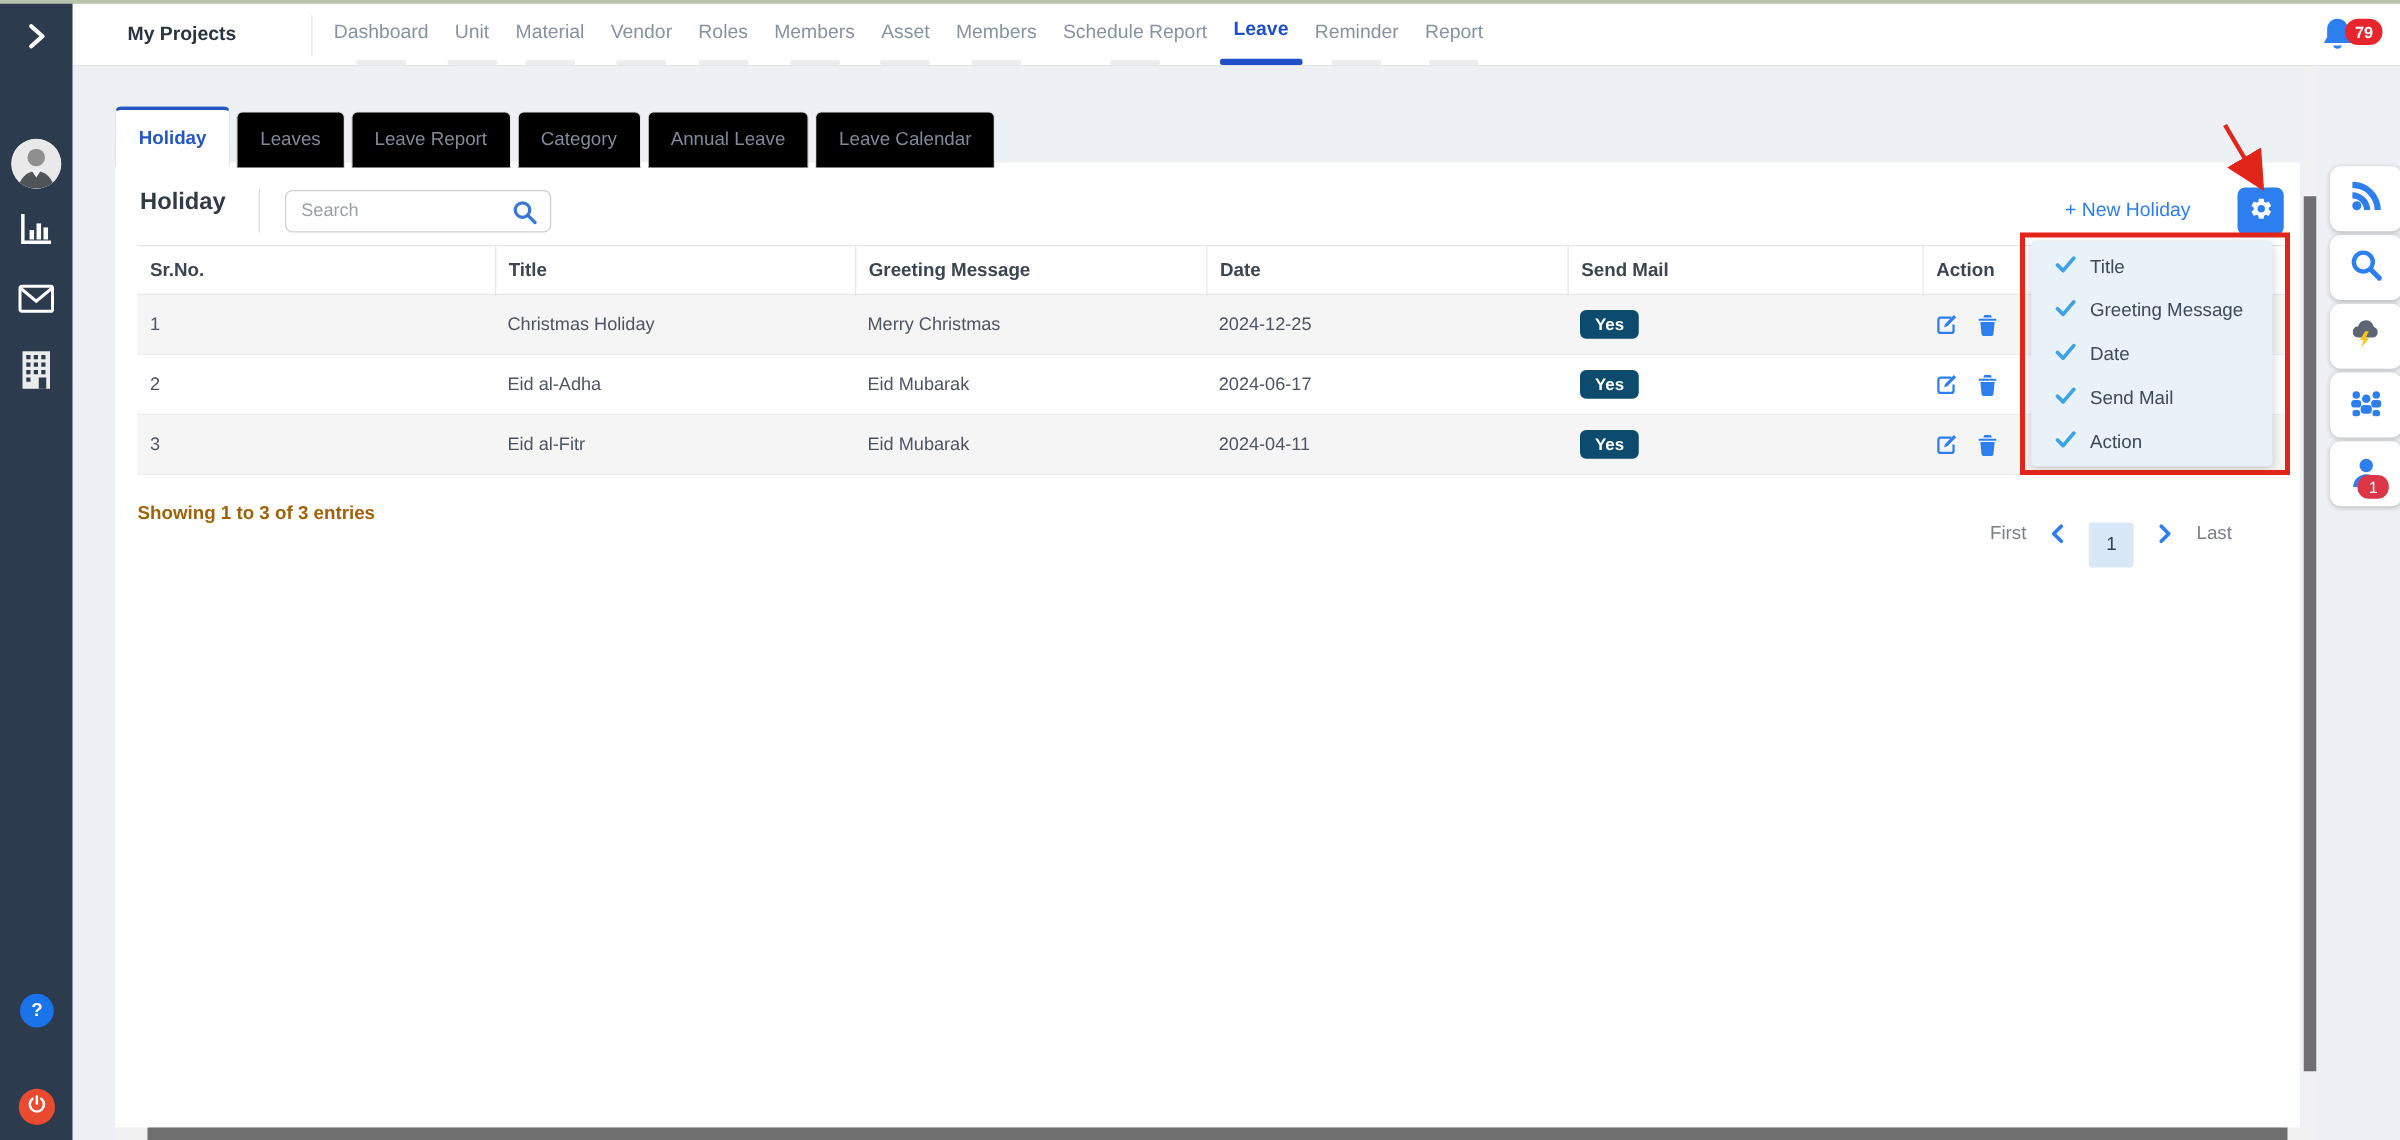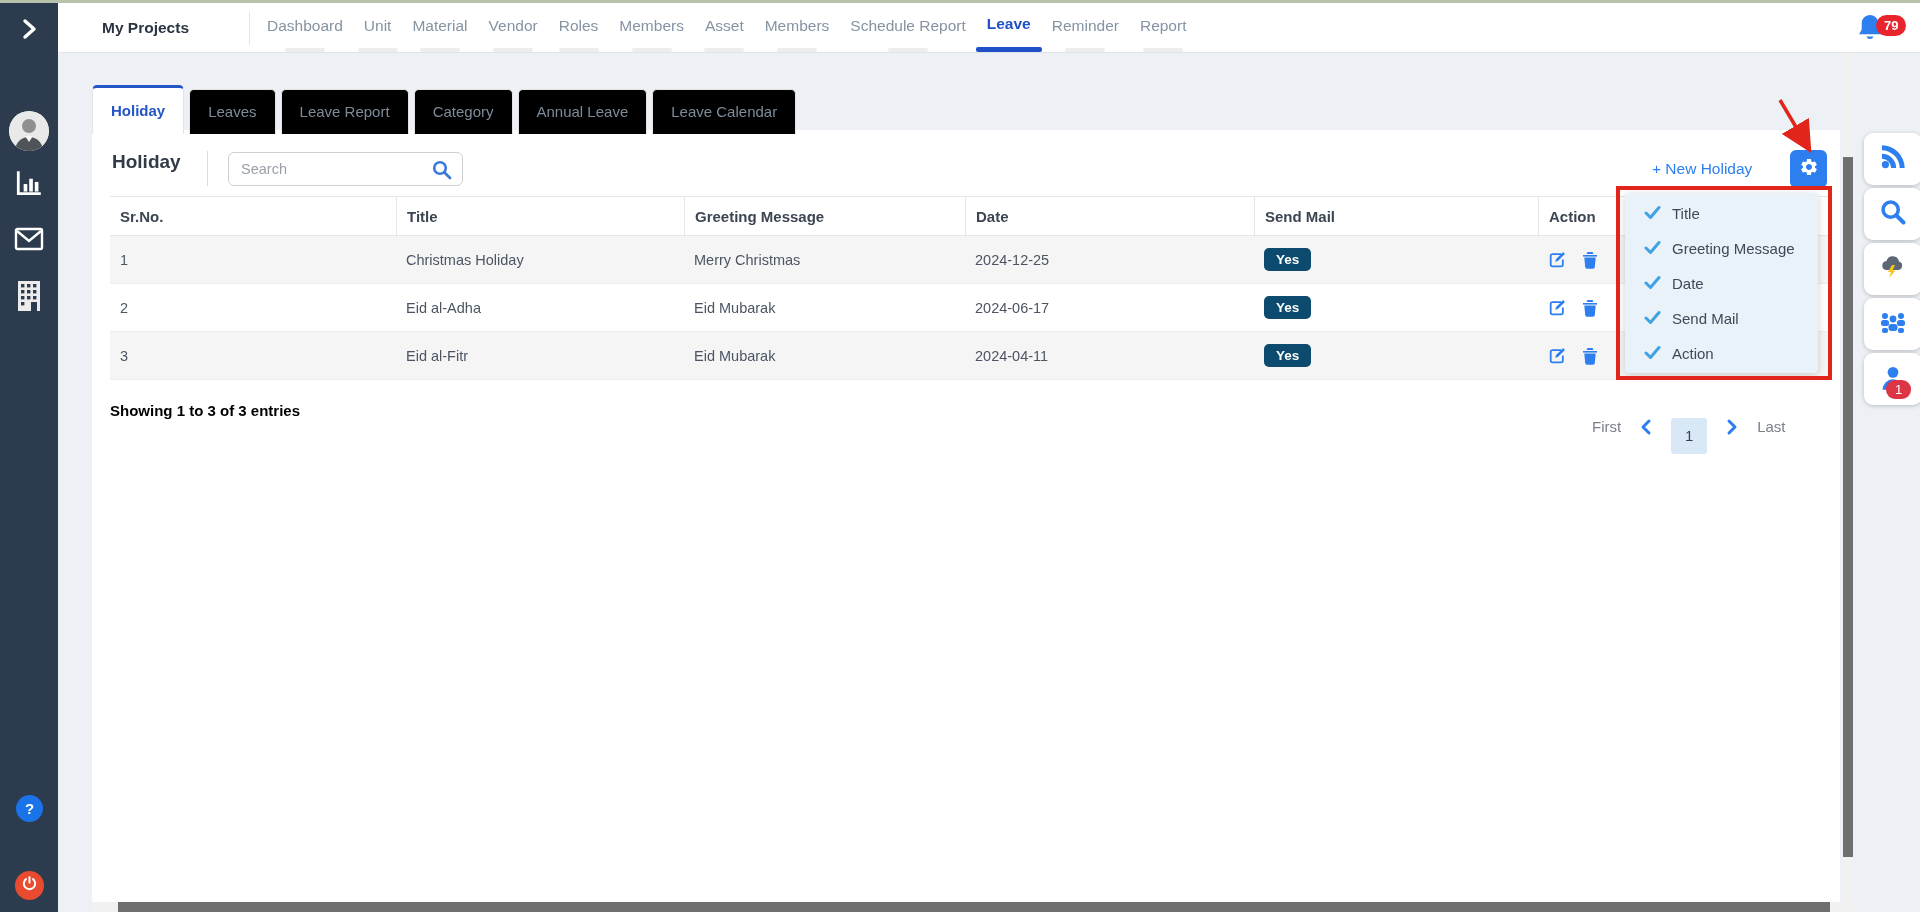--- a/index.html
+++ b/index.html
@@ -41,21 +41,21 @@
   
   .tabs { position:absolute; left:92px; top:85px; display:flex; gap:5px; z-index:20; align-items:flex-end; }
   .tab { height:45px; line-height:43px; padding:0 18px; background:#000000; border:1px solid #e3e3e3;
          border-bottom:none; border-radius:5px 5px 0 0; font-size:15px; color:#7d8b9a; cursor:pointer; white-space:nowrap; }
   .tab.active { background:#fff; border-top:3px solid #2456c5; color:#2456c5; font-weight:bold; height:49px; line-height:45px; }
 
   
   .card { position:absolute; left:92px; top:130px; width:1748px; height:773px; background:#fff; z-index:10; }
   .card-title { position:absolute; left:20px; top:21px; font-size:19px; font-weight:bold; color:#333a47; }
   .title-sep { position:absolute; left:115px; top:21px; width:1px; height:35px; background:#dcdcdc; }
-  .search-box { position:absolute; left:136px; top:22px; width:235px; height:34px; border:1px solid #cfcfcf;
+  .search-box { position:absolute; left:136px; top:22px; width:213px; height:34px; border:1px solid #cfcfcf;
                 border-radius:6px; background:#fff; }
   .search-box input { width:100%; height:32px; border:none; outline:none; background:transparent;
                       padding:0 40px 0 12px; font-size:14.5px; color:#555; font-family:"Liberation Sans",sans-serif; }
   .search-box input::placeholder { color:#9aa0a8; }
   .search-ico { position:absolute; right:9px; top:6px; cursor:pointer; }
   .new-holiday { position:absolute; left:1560px; top:30px; color:#2d7ff0; font-size:15.5px; cursor:pointer; white-space:nowrap; }
   .gear-btn { position:absolute; left:1698px; top:20px; width:37px; height:38px; background:#2d7ff0;
               border-radius:6px; display:flex; align-items:center; justify-content:center; cursor:pointer; }
 
   
@@ -65,21 +65,21 @@
   .th { padding-left:10px; height:40px; line-height:40px; border-left:1px solid #e6e6e6; }
   .th:first-child { border-left:none; }
   .tr { display:flex; height:48px; align-items:center; font-size:14.5px; color:#4c5563; border-bottom:1px solid #ededed; }
   .tr.stripe { background:#f5f5f6; }
   .td { padding-left:10px; }
   .c0{width:286px;} .c1{width:288px;} .c2{width:281px;} .c3{width:289px;} .c4{width:284px;} .c5{width:292px;}
   .yes-badge { display:inline-block; background:#0c4a6e; color:#fff; font-weight:bold; font-size:13.5px;
                padding:4px 12px; border-radius:5px; }
   .actions { display:flex; gap:16px; align-items:center; }
   .act-btn { cursor:pointer; display:inline-flex; }
-  .summary { position:absolute; left:18px; top:272px; font-size:15px; font-weight:bold; color:#000000; }
+  .summary { position:absolute; left:18px; top:272px; font-size:15px; font-weight:bold; color:#a16207; }
 
   
   .pagination { position:absolute; left:1500px; top:288px; display:flex; gap:17px; }
   .pg-label { font-size:15px; color:#7a7f8a; cursor:pointer; }
   .pg-chev { cursor:pointer; display:inline-flex; }
   .pg-page { width:36px; height:36px; background:#d9e8f6; border-radius:3px; text-align:center; line-height:36px;
              font-size:15px; color:#39414d; cursor:pointer; }
 
   
   .col-menu { position:absolute; left:1625px; top:193px; width:193px; height:180px; background:#e9f1f9;

